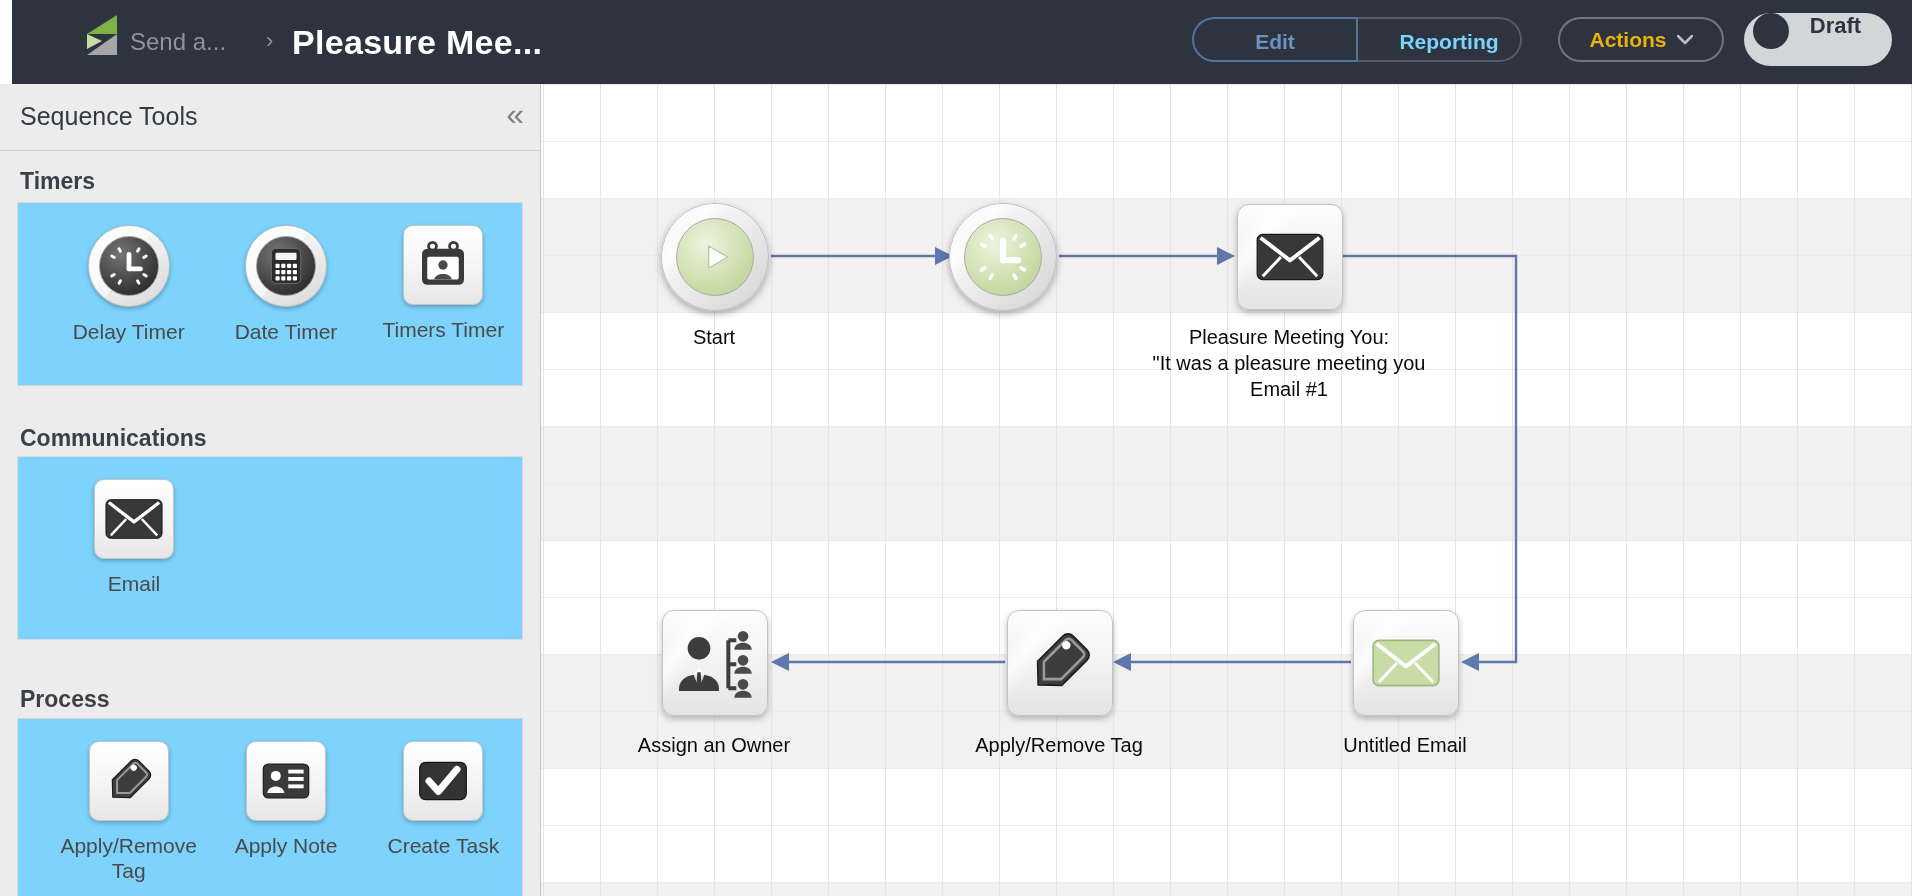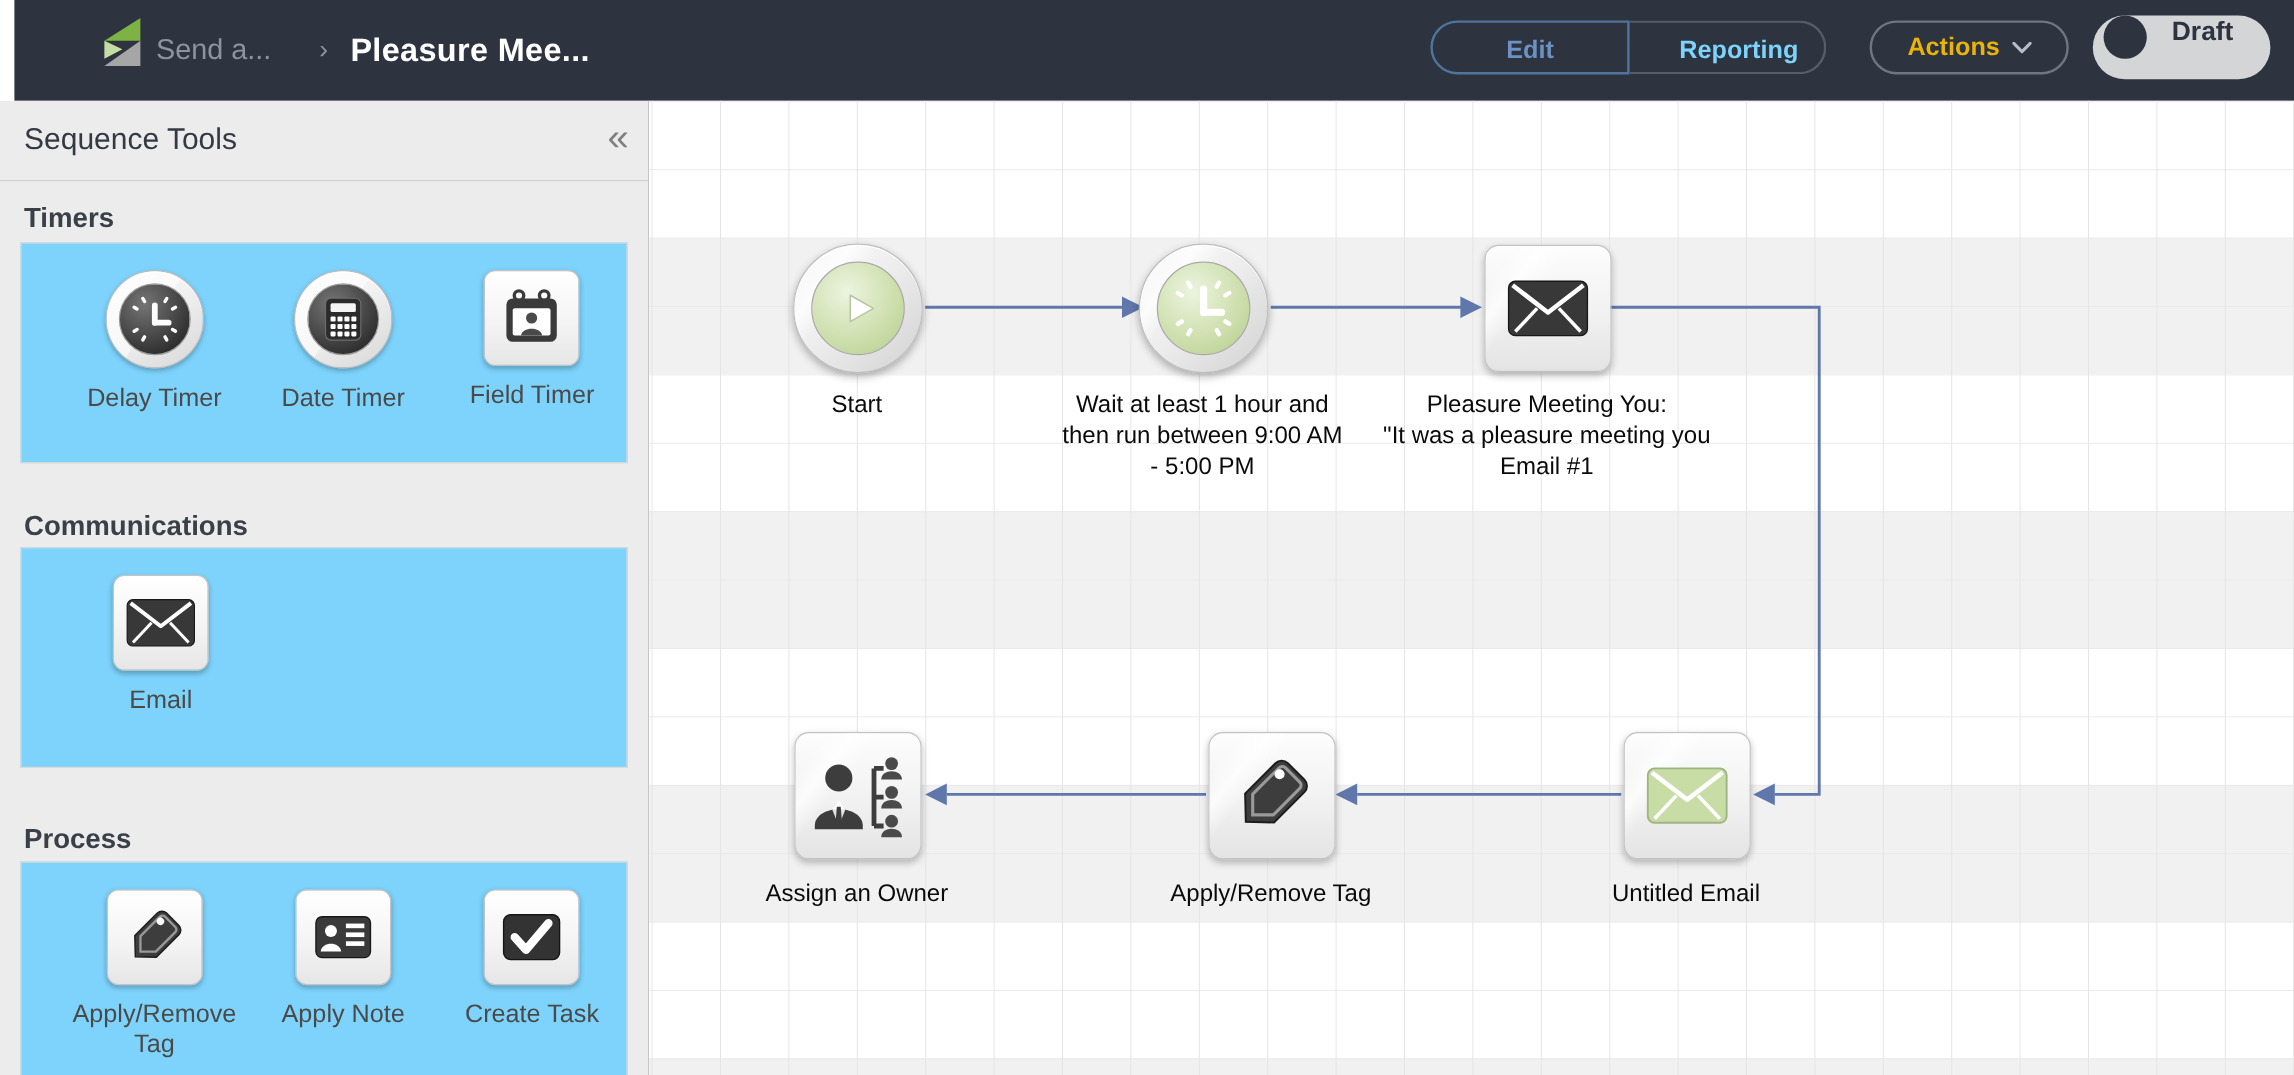--- a/index.html
+++ b/index.html
@@ -6,21 +6,21 @@
   .app{position:relative;width:1912px;height:896px;overflow:hidden;
        font-family:"Liberation Sans", sans-serif; -webkit-font-smoothing:antialiased;}
 
   
   .topbar{position:absolute;left:12px;top:0;width:1912px;height:84px;background:#2d333f;}
   .logo{position:absolute;left:74px;top:14px;width:32px;height:42px;}
   .crumb-parent{position:absolute;left:118px;top:0;height:84px;line-height:84px;
     color:#8e949e;font-size:24px;}
   .crumb-sep{position:absolute;left:254px;top:0;height:84px;line-height:82px;color:#8e949e;font-size:22px;}
   .crumb-current{position:absolute;left:280px;top:0;height:73px;line-height:84px;
-    color:#ffffff;font-size:27px;font-weight:bold;letter-spacing:.3px;}
+    color:#ffffff;font-size:34px;font-weight:bold;letter-spacing:.3px;}
   .seg{position:absolute;left:1180px;top:17px;height:45px;display:flex;}
   .seg-btn{height:45px;line-height:45px;padding:0;text-align:center;font-size:21px;box-sizing:border-box;cursor:pointer;font-weight:bold;}
   .seg-edit{width:166px;border:2px solid #50749c;border-radius:23px 0 0 23px;color:#6c92c2;}
   .seg-reporting{width:164px;border:2px solid #555c68;border-left:none;border-radius:0 23px 23px 0;color:#7dd3fc;padding-left:20px;}
   .actions-btn{position:absolute;left:1546px;top:17px;width:166px;height:45px;box-sizing:border-box;
     border:2px solid #6f7681;border-radius:23px;color:#eab308;font-size:21px;font-weight:bold;
     display:flex;align-items:center;justify-content:center;gap:10px;cursor:pointer;background:transparent;}
   .chev{width:16px;height:10px;display:inline-block;}
   .draft-toggle{position:absolute;left:1732px;top:13px;width:148px;height:53px;background:#d3d5d7;
     border-radius:27px;display:flex;cursor:pointer;}
@@ -179,21 +179,21 @@
         <div class="tile">
           <svg width="56" height="56" viewBox="0 0 48 48">
             <circle cx="15" cy="8" r="3.4" fill="none" stroke="#3a3a3a" stroke-width="2.4"></circle>
             <circle cx="33" cy="8" r="3.4" fill="none" stroke="#3a3a3a" stroke-width="2.4"></circle>
             <rect x="6" y="10" width="36" height="31" rx="4.5" fill="#3a3a3a"></rect>
             <rect x="10.5" y="17" width="27" height="19.5" rx="1.5" fill="#ffffff"></rect>
             <circle cx="24" cy="24" r="4" fill="#4a4a4a"></circle>
             <path d="M16.5 36.5 c0.5-6.5 14.5-6.5 15 0 Z" fill="#4a4a4a"></path>
           </svg>
         </div>
-        <div class="tool-label">Field Timer</div>
+        <div class="tool-label">Timers Timer</div>
       </div>
     </div>
 
     <div class="section-label" style="top:341px;">Communications</div>
     <div class="panel" style="top:372px;height:184px;">
       <div class="tool">
         <div class="tile">
           <svg width="58" height="42" viewBox="0 0 60 42">
             <rect x="1" y="1" width="58" height="40" rx="5" fill="#383838" stroke="#181818" stroke-width="1"></rect>
             <path d="M4 4 L30 24 L56 4" fill="none" stroke="#ffffff" stroke-width="3.4" stroke-linejoin="round"></path>
@@ -294,25 +294,20 @@
                 <path d="M16 48 l1.8 -3.1"></path>
               <path d="M40 48 l-1.8 -3.1"></path>
                 <path d="M48 40 l-3.1 -1.8"></path>
               <path d="M48 16 l-3.1 1.8"></path>
                 <path d="M40 8 l-1.8 3.1"></path>
             </g>
           </svg>
         </div>
       </div>
     </div>
-    <div class="caption" style="left:296px;top:240px;width:330px;">
-      <div>Wait at least 1 hour and</div>
-      <div>then run between 9:00 AM</div>
-      <div>- 5:00 PM</div>
-    </div>
 
     <div class="node" style="left:696px;top:120px;">
       <div class="node-tile">
         <svg width="68" height="48" viewBox="0 0 60 42" style="position:relative;z-index:1;">
           <rect x="1" y="1" width="58" height="40" rx="5" fill="#383838" stroke="#181818" stroke-width="1"></rect>
           <path d="M4 4 L30 24 L56 4" fill="none" stroke="#ffffff" stroke-width="3.4" stroke-linejoin="round"></path>
           <path d="M6 38 L22 21" stroke="#ffffff" stroke-width="2.6"></path>
           <path d="M54 38 L38 21" stroke="#ffffff" stroke-width="2.6"></path>
         </svg>
       </div>

